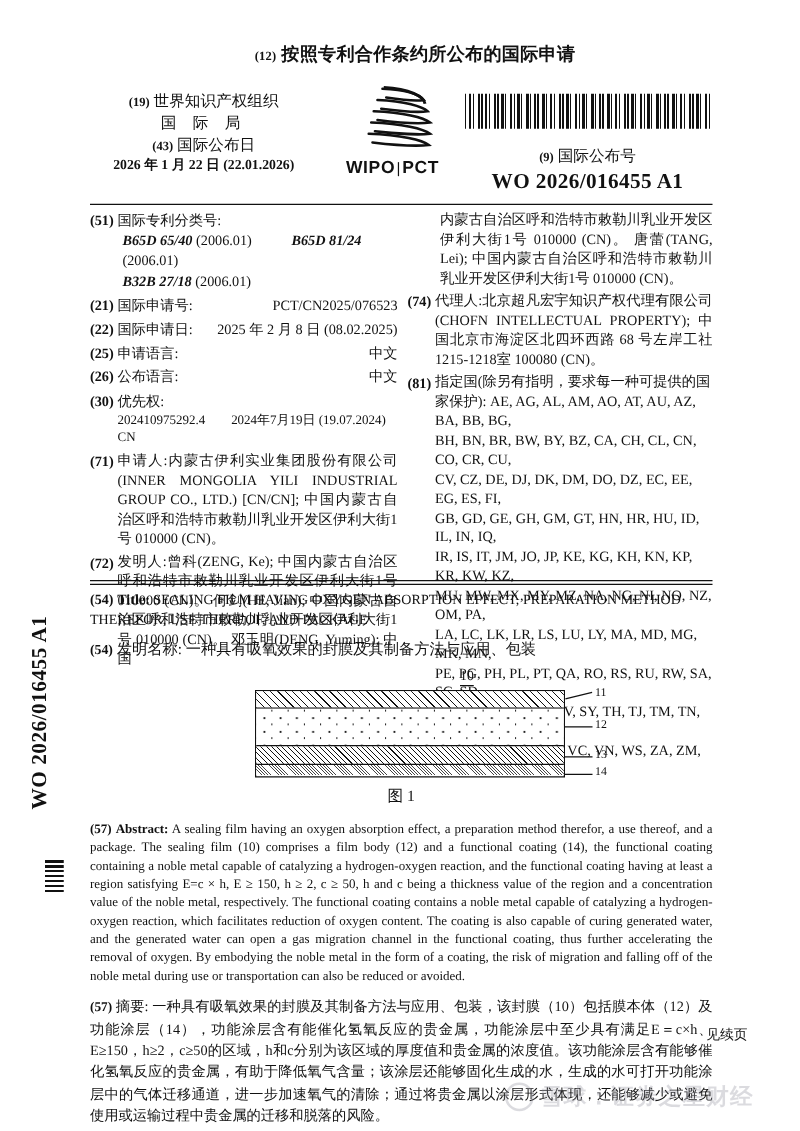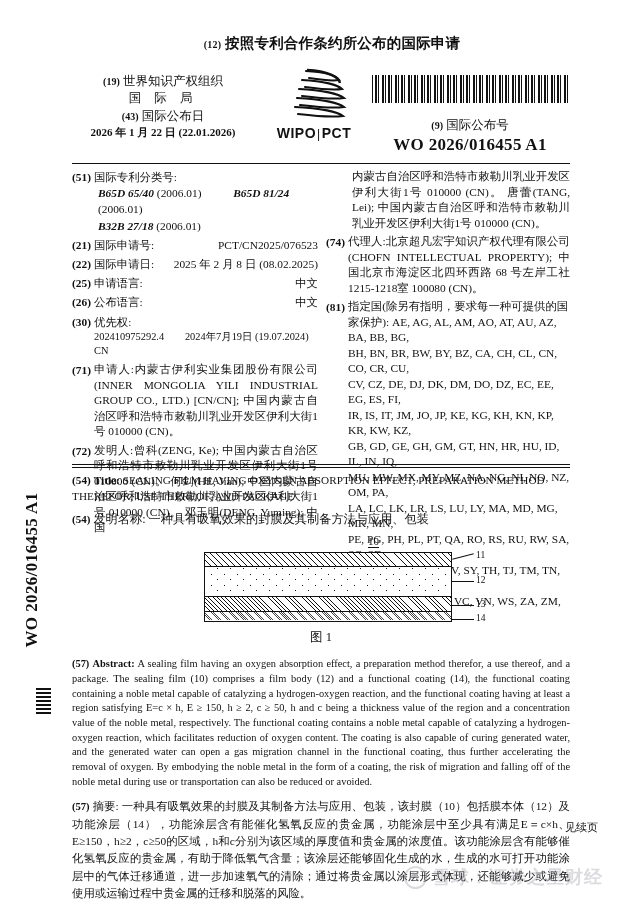--- a/index.html
+++ b/index.html
@@ -473,22 +473,22 @@
         </span>
       </div>
 
       <div class="fld">
         <span class="tag">(81)</span>
         <span class="body tight">
           <span>指定国(除另有指明，要求每一种可提供的国家保护):</span>
           <span>AE, AG, AL, AM, AO, AT, AU, AZ, BA, BB, BG,</span>
           <div>BH, BN, BR, BW, BY, BZ, CA, CH, CL, CN, CO, CR, CU,</div>
           <div>CV, CZ, DE, DJ, DK, DM, DO, DZ, EC, EE, EG, ES, FI,</div>
+          <div>GB, GD, GE, GH, GM, GT, HN, HR, HU, ID, IL, IN, IQ,</div>
           <div>IR, IS, IT, JM, JO, JP, KE, KG, KH, KN, KP, KR, KW, KZ,</div>
-          <div>GB, GD, GE, GH, GM, GT, HN, HR, HU, ID, IL, IN, IQ,</div>
           <div>MU, MW, MX, MY, MZ, NA, NG, NI, NO, NZ, OM, PA,</div>
           <div>LA, LC, LK, LR, LS, LU, LY, MA, MD, MG, MK, MN,</div>
           <div>PE, PG, PH, PL, PT, QA, RO, RS, RU, RW, SA, SC, SD,</div>
           <div>SE, SG, SK, SL, ST, SV, SY, TH, TJ, TM, TN, TR, TT, TZ,</div>
           <div>UA, UG, US, UY, UZ, VC, VN, WS, ZA, ZM, ZW。</div>
         </span>
       </div>
     </div>
   </div>
 

